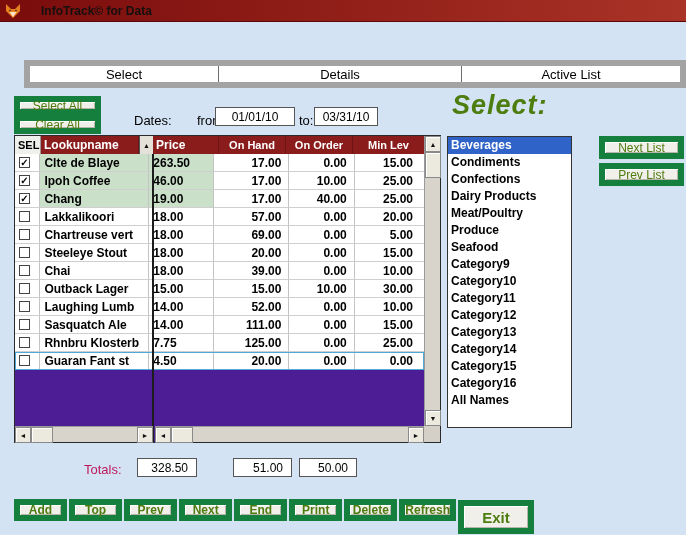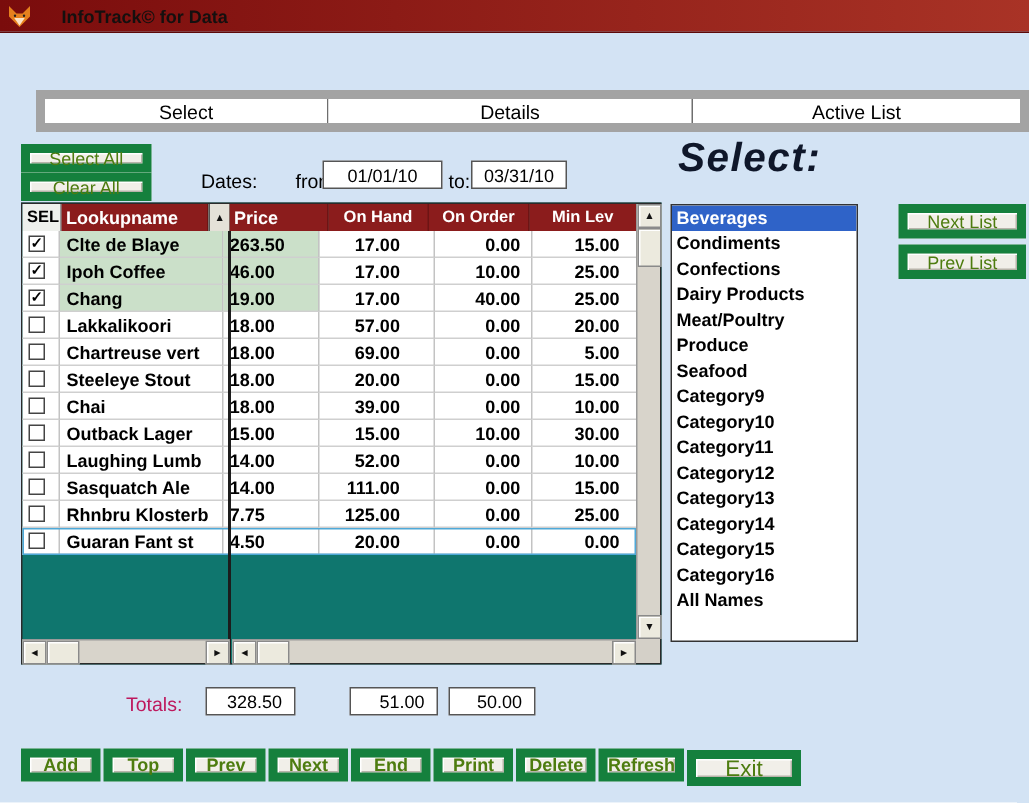--- a/index.html
+++ b/index.html
@@ -25,57 +25,57 @@
   .tab.active{font-weight:normal}
 
   
   .btn{position:absolute;background:var(--button-face,#f1efe9);border:6px solid #15803d;
     box-shadow:inset 1px 1px 0 #ffffff, inset -1px -1px 0 #b8b4aa;
     font-family:inherit;font-size:12px;color:#4d7c0f;display:flex;align-items:center;justify-content:center;cursor:default}
   .selectall{left:14px;top:96px;width:87px;height:19px}
   .clearall{left:14px;top:115px;width:87px;height:19px}
   .nextlist{left:599px;top:136px;width:85px;height:23px}
   .prevlist{left:599px;top:163px;width:85px;height:23px}
-  .exit{left:458px;top:500px;width:76px;height:24px;font-size:15px;font-weight:normal}
+  .exit{left:458px;top:500px;width:76px;height:34px;font-size:15px;font-weight:bold}
 
   .lbl{position:absolute;font-size:13px;color:#000}
   .lbl.dates{left:134px;top:113px}
   .lbl.from{left:197px;top:113px}
   .lbl.to{left:299px;top:113px}
   .datein{position:absolute;top:107px;height:19px;border:1px solid #555;background:#fff;
     font-family:inherit;font-size:12px;text-align:center;color:#000}
   .fromin{left:215px;width:80px}
   .toin{left:314px;width:64px}
 
   .select-heading{position:absolute;left:452px;top:90px;font-size:27px;font-weight:bold;
-    font-style:italic;letter-spacing:1px;color:#0f172a}
-
-  
-  .grid{position:absolute;left:14px;top:135px;width:427px;height:308px;background:#0f766e;border:1px solid #2a2a2a}
+    font-style:italic;letter-spacing:1px;color:#4d7c0f}
+
+  
+  .grid{position:absolute;left:14px;top:135px;width:427px;height:308px;background:#4c1d95;border:1px solid #2a2a2a}
   .grid-header{display:flex;height:18px;font-weight:bold;font-size:11px}
   .h{display:flex;align-items:center;padding:0 3px;background:var(--grid-header,#8b1c1c);
     color:#fff;border-right:1px solid #6d1414;overflow:hidden;white-space:nowrap}
   .h.sel{width:26px;background:#eef0ec;color:#000;border-right:1px solid #9a9a9a}
   .h.name{width:98px;font-size:12px}
   .h.sort{width:14px;background:#e4e1d8;color:#111;font-size:7px;justify-content:center;
     border-left:1px solid #555;border-right:none;padding:0}
   .h.price{width:66px;font-size:12px}
   .h.onhand{width:67px;justify-content:center}
   .h.onorder{width:67px;justify-content:center}
   .h.minlev{width:71px;justify-content:center;border-right:none}
 
   .grid-rows{width:409px}
   .grid-row{display:flex;height:18px;background:#fff}
   .cell{display:flex;align-items:center;overflow:hidden;white-space:nowrap;
     font-size:12px;font-weight:bold;color:#000;
     border-right:1px solid #c3c3c3;border-bottom:1px solid #cfcfcf}
   .cell.sel{width:26px;padding-left:4px}
   .cell.name{width:112px;padding-left:4px}
   .cell.price{width:66px;padding-left:4px}
-  .cell.onhand{width:78px;justify-content:flex-end;padding-right:22px}
+  .cell.onhand{width:78px;justify-content:flex-end;padding-right:7px}
   .cell.onorder{width:67px;justify-content:flex-end;padding-right:7px}
   .cell.minlev{width:71px;justify-content:flex-end;padding-right:11px;border-right:none}
   .grid-row.checked .cell.name,.grid-row.checked .cell.price{background:var(--checked-row,#cbe0c9)}
   .grid-row.current{outline:1px solid #4fa9d8;outline-offset:-1px}
   .checkbox{width:11px;height:11px;border:1px solid #444;background:#fff;
     font-size:10px;line-height:9px;text-align:center;font-weight:bold;color:#000}
 
   .splitter{position:absolute;left:137px;top:18px;bottom:0;width:2px;background:#1c1c1c}
 
   

